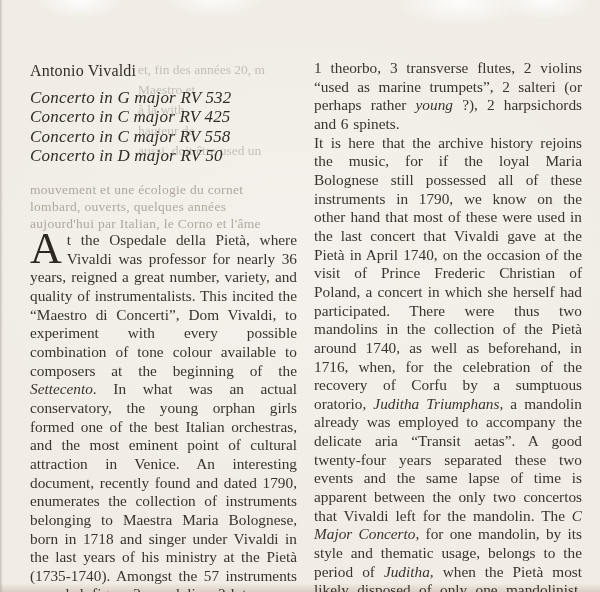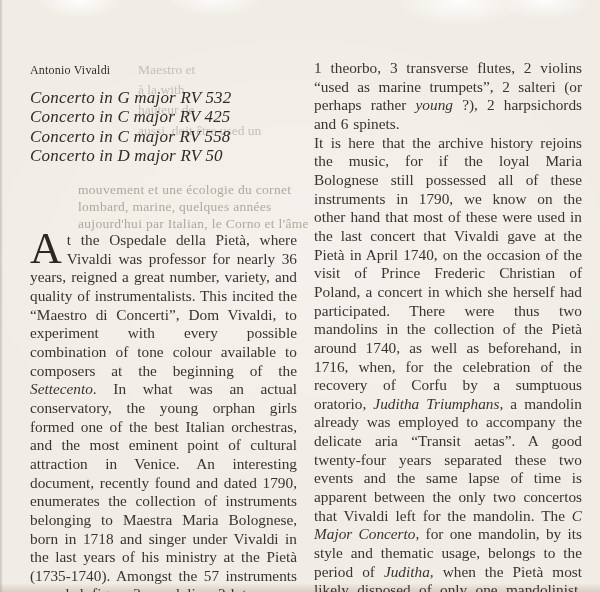--- a/index.html
+++ b/index.html
@@ -37,28 +37,27 @@
     overflow:hidden;
   }
   .ghost-top{
     left:138px;top:60px;width:160px;height:122px;
     color:rgba(128,120,103,0.40);
   }
   .ghost-top .gline{line-height:20.2px;}
   .ghost-mid{
     left:30px;top:181px;width:267px;height:52px;
     color:rgba(118,110,92,0.55);
-    margin-left:48px;
   }
   .ghost-mid .gline{line-height:17.2px;letter-spacing:0.3px;}
   
   .col-left{position:absolute;left:30px;top:61px;width:267px;}
   .author{
     margin:0 0 8px 0;
-    font-size:12px;font-weight:normal;line-height:19px;
+    font-size:16px;font-weight:normal;line-height:19px;
     color:#332e28;letter-spacing:0.2px;
   }
   .works{font-size:17px;line-height:19.3px;color:#2f2b25;letter-spacing:0.2px;font-style:italic;}
   .body-left{position:absolute;left:30px;top:231px;width:267px;}
   .col-right{position:absolute;left:314px;top:59px;width:268px;}
   .para{
     margin:0;
     font-size:15.3px;
     line-height:18.65px;
     text-align:justify;
@@ -77,29 +76,30 @@
 </style>
 </head>
 <body>
 
 <div class="page">
 
   <div class="edge-left"></div>
   <div class="edge-bottom"></div>
 
   <div class="ghost ghost-top">
+      <div class="gline">et, fin des années 20, m</div>
       <div class="gline">Maestro et</div>
       <div class="gline">à la with</div>
       <div class="gline">hauteur de</div>
       <div class="gline">aussi, doit être used un</div>
     </div>
 
   <div class="ghost ghost-mid">
       <div class="gline">mouvement et une écologie du cornet</div>
-      <div class="gline">lombard, marine, quelques années</div>
+      <div class="gline">lombard, ouverts, quelques années</div>
       <div class="gline">aujourd'hui par Italian, le Corno et l'âme</div>
     </div>
 
   <div class="col-left">
     <h1 class="author">Antonio Vivaldi</h1>
     <div class="works">
         <div class="work">Concerto in G major RV 532</div>
         <div class="work">Concerto in C major RV 425</div>
         <div class="work">Concerto in C major RV 558</div>
         <div class="work">Concerto in D major RV 50</div>

